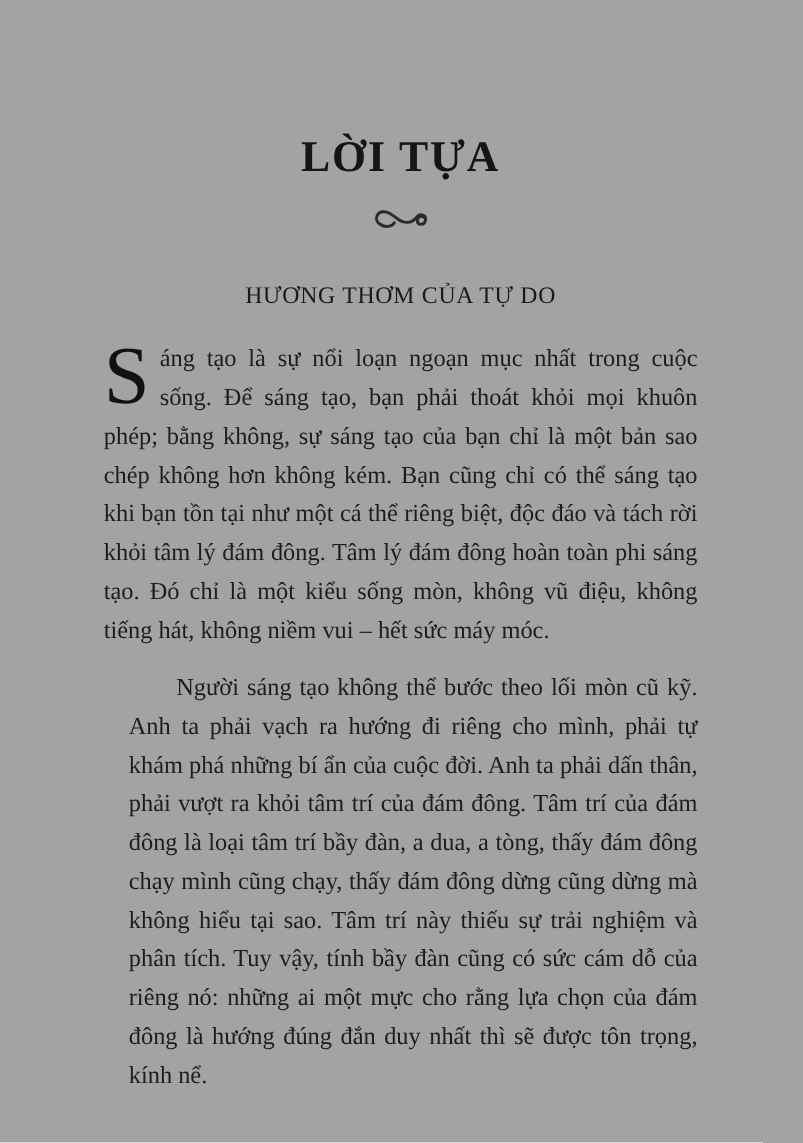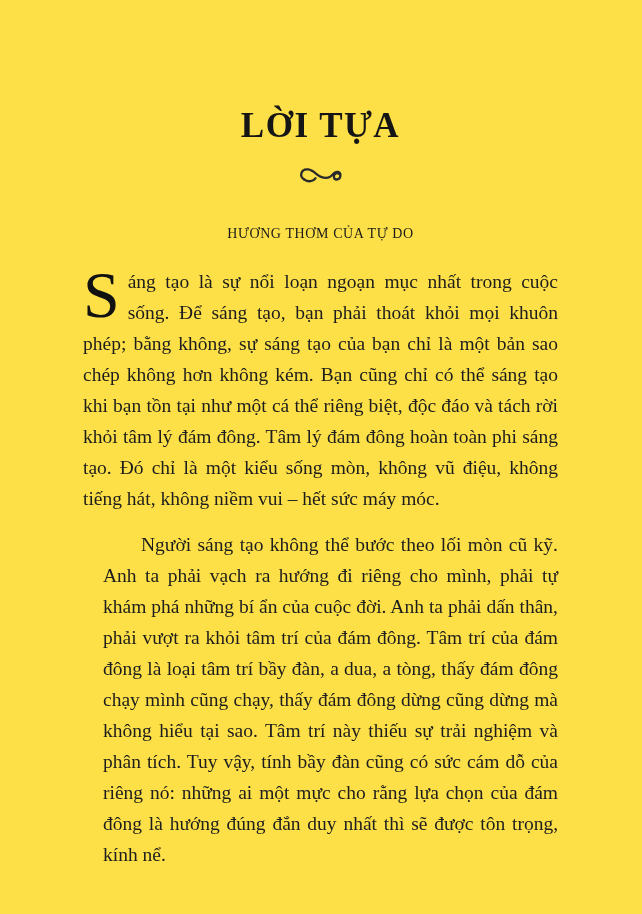--- a/index.html
+++ b/index.html
@@ -5,21 +5,21 @@
   html, body {
     margin: 0;
     padding: 0;
     background: #ffffff;
   }
   .page {
     position: relative;
     width: 642px;
     height: 914px;
     box-sizing: border-box;
-    background: #fde047;
+    background: #a3a3a3;
     padding: 106px 84px 0 83px;
     font-family: "Liberation Serif", "DejaVu Serif", serif;
     color: #1d1d1d;
     overflow: hidden;
   }
   .title {
     margin: 0;
     text-align: center;
     font-size: 35px;
     font-weight: bold;
@@ -30,21 +30,21 @@
     text-align: center;
     margin-top: 16px;
     height: 28px;
   }
   .ornament svg {
     display: inline-block;
   }
   .heading {
     margin: 36px 0 0 0;
     text-align: center;
-    font-size: 14px;
+    font-size: 19px;
     font-weight: normal;
     letter-spacing: 0.6px;
     color: #1a1a1a;
   }
   .para {
     margin: 0 0 15px 0;
     font-size: 19.5px;
     line-height: 31px;
     text-align: justify;
     color: #1d1d1d;

